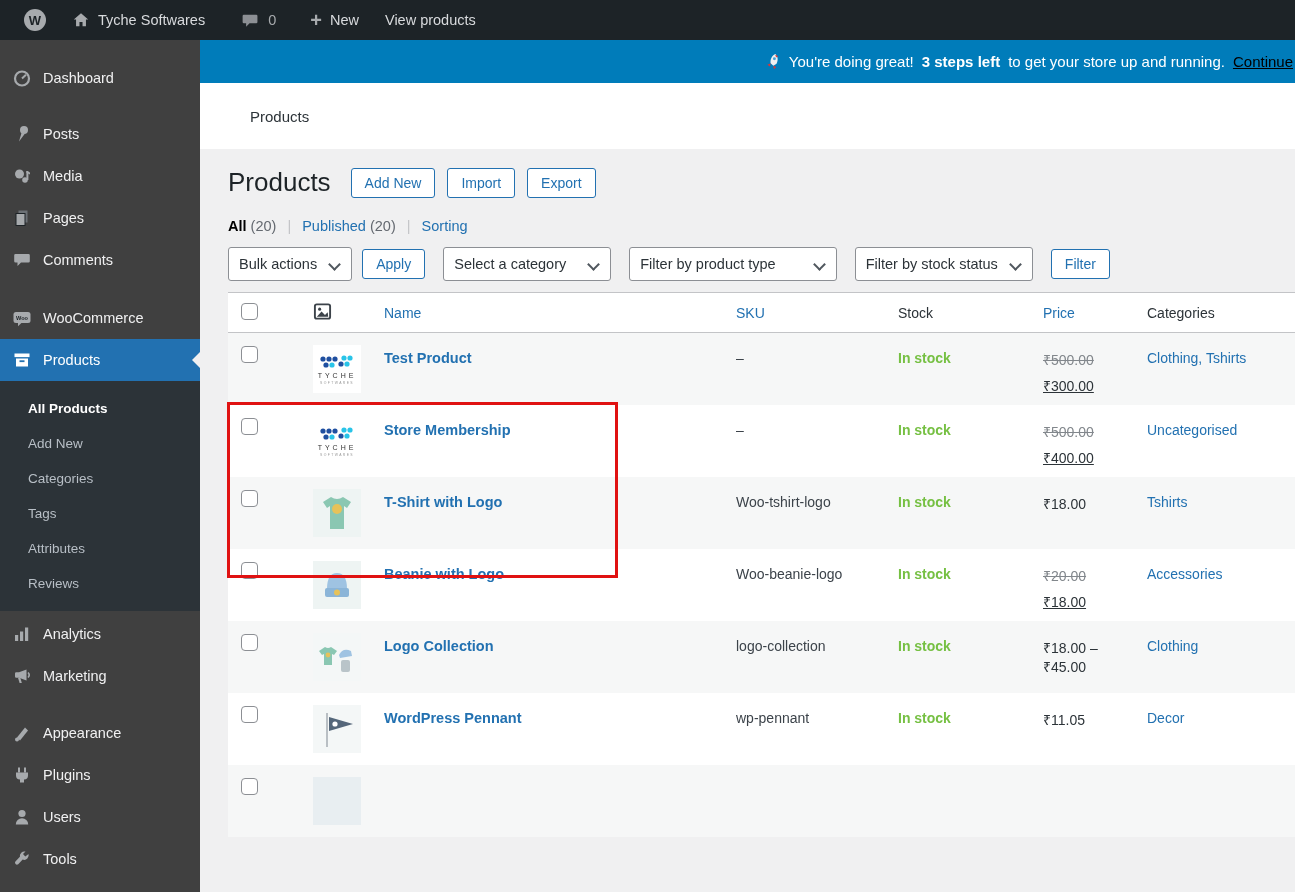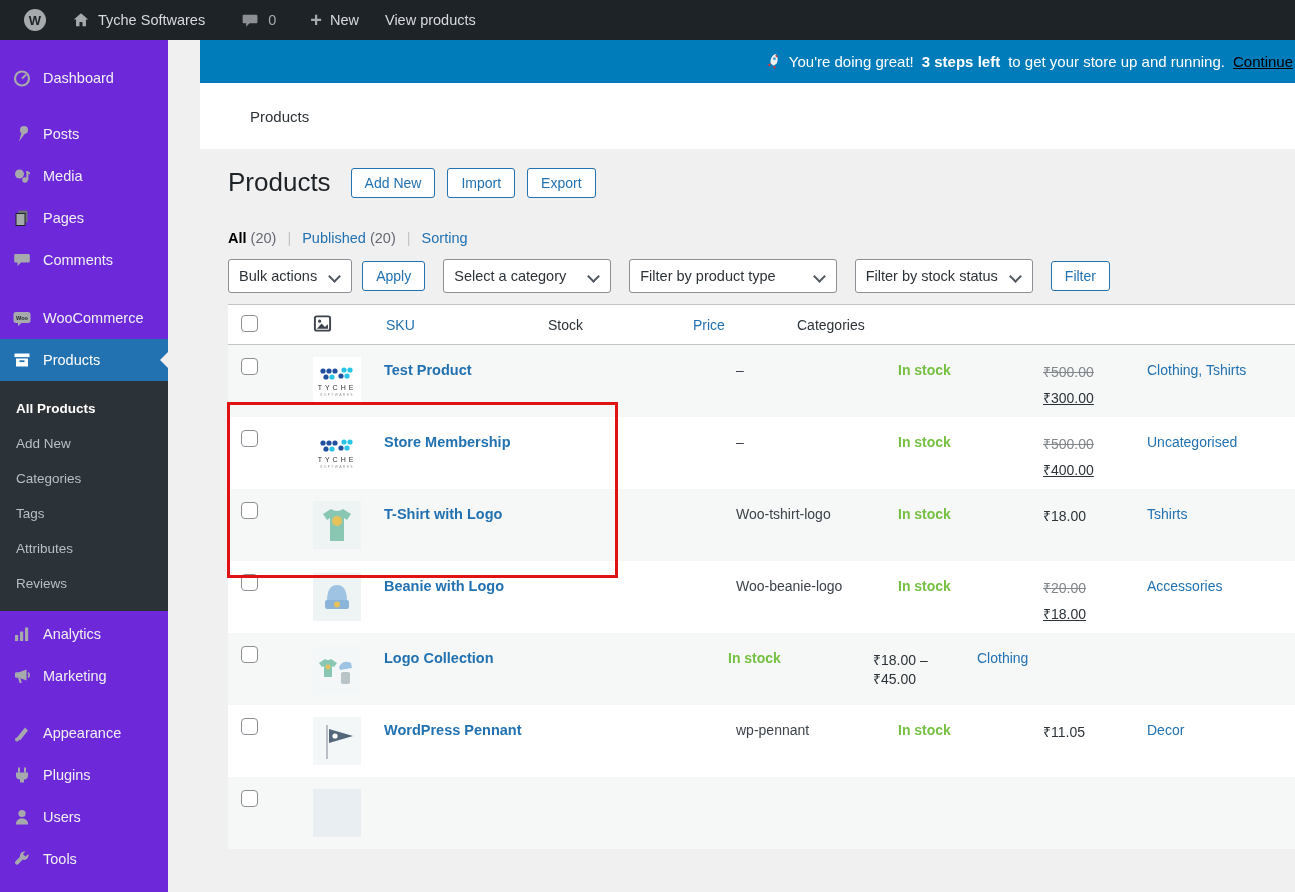--- a/index.html
+++ b/index.html
@@ -9,32 +9,32 @@
   
   .admin-bar { position:fixed; top:0; left:0; width:1295px; height:40px; background:#1d2327;
     display:flex; align-items:center; gap:6px; padding-left:14px; z-index:200; }
   .ab-item { display:flex; align-items:center; gap:8px; color:#d8dadd; padding:0 10px; height:40px; cursor:pointer; font-size:14.5px; }
   .wp-logo-circle { width:22px; height:22px; border-radius:50%; background:#a7aaad; color:#1d2327;
     display:flex; align-items:center; justify-content:center; font-weight:bold; font-size:13px; }
   .ab-count { color:#a7aaad; }
   .ab-plus { color:#a7aaad; font-size:20px; font-weight:bold; line-height:1; }
 
   
-  .sidebar { position:fixed; top:40px; left:0; width:168px; height:852px; background:#6d28d9; z-index:100; }
+  .sidebar { position:fixed; top:40px; left:0; width:200px; height:852px; background:#404040; z-index:100; }
   .menu { padding-top:17px; }
   .m-item { height:42px; display:flex; align-items:center; gap:11px; padding-left:12px;
     color:#f0f0f1; font-size:14.5px; cursor:pointer; }
   .m-item svg { flex:0 0 20px; }
   .m-item .mi { color:#a7aaad; display:flex; }
   .gap14 { margin-top:14px; } .gap16 { margin-top:16px; } .gap15 { margin-top:15px; }
   .m-item.active { background:#2271b1; color:#fff; position:relative; }
   .m-item.active .mi { color:#fff; }
   .m-item.active::after { content:""; position:absolute; right:0; top:50%; margin-top:-8px;
     border:8px solid transparent; border-right-color:#f0f0f1; }
-  .submenu { background:#2c3338; padding:10px 0; }
+  .submenu { background:#2c3338; padding:10px 12px; }
   .sm-item { height:35px; display:flex; align-items:center; padding-left:16px; color:#b8bfc6;
     font-size:13.5px; cursor:pointer; }
   .sm-item.current { color:#fff; font-weight:bold; }
 
   
   .content { margin-left:200px; padding-top:40px; }
   .banner { height:43px; background:#007cba; color:#fff; display:flex; align-items:center;
     justify-content:flex-end; gap:8px; padding-right:2px; font-size:15px; white-space:nowrap; overflow:hidden; }
   .banner b { font-weight:bold; }
   .banner a { color:#000000; text-decoration:underline; cursor:pointer; }
@@ -44,21 +44,21 @@
 
   .heading-row { display:flex; align-items:center; gap:12px; }
   h1.page-title { font-size:26px; font-weight:400; color:#1d2327; margin-right:8px; }
   .btn { display:inline-block; background:#fff; border:1px solid #2271b1; color:#2271b1;
     border-radius:3px; padding:6px 13px; font-size:14px; font-weight:500; cursor:pointer; white-space:nowrap; }
 
   .notice { margin:16px 0 0 0; background:#fff; border-left:4px solid #cc99c2;
     box-shadow:0 1px 1px rgba(0,0,0,.04); padding:14px 12px; font-size:14.5px; color:#3c434a;
     white-space:nowrap; overflow:hidden; }
 
-  .views { margin-top:32px; font-size:14.5px; color:#646970; }
+  .views { margin-top:20px; font-size:14.5px; color:#646970; }
   .views .current { color:#000; font-weight:bold; }
   .views a { color:#2271b1; text-decoration:none; cursor:pointer; }
   .views .sep { color:#c3c4c7; margin:0 7px; }
 
   .filter-row { margin-top:13px; display:flex; align-items:center; gap:10px; }
   .select { position:relative; background:#fff; border:1px solid #8c8f94; border-radius:3px;
     height:34px; display:flex; align-items:center; padding:0 34px 0 10px; color:#2c3338;
     font-size:14.5px; cursor:pointer; white-space:nowrap; }
   .select::after { content:""; position:absolute; right:12px; top:12px; width:7px; height:7px;
     border-right:2px solid #50575e; border-bottom:2px solid #50575e; transform:rotate(45deg); }
@@ -340,20 +340,21 @@
         <div class="col-cb"><span class="checkbox"></span></div>
         <div class="col-img">
           <span>
             <svg width="19" height="19" viewBox="0 0 20 20">
                 <rect x="2" y="2.5" width="16" height="15" rx="2" fill="none" stroke="#3c434a" stroke-width="2"></rect>
                 <circle cx="7" cy="7.5" r="1.6" fill="#3c434a"></circle>
                 <path d="M4 15.5 L9 10 L12.6 13.8 L15.5 10.8 L16 15.5 Z" fill="#3c434a"></path>
               </svg>
           </span>
         </div>
+        <div class="col-name"><span class="hlink">Name</span></div>
         <div class="col-sku"><span class="hlink">SKU</span></div>
         <div class="col-stock"><span class="hplain">Stock</span></div>
         <div class="col-price"><span class="hlink">Price</span></div>
         <div class="col-cat"><span class="hplain">Categories</span></div>
       </div>
 
       <div class="trow alt">
         <div class="col-cb"><span class="checkbox"></span></div>
         <div class="col-img"><span class="thumb">
           <svg width="48" height="48" viewBox="0 0 48 48">
@@ -456,20 +457,21 @@
         <div class="col-img"><span class="thumb">
           <svg width="48" height="48" viewBox="0 0 48 48">
                 <rect width="48" height="48" fill="#f4f7f7"></rect>
                 <path d="M6 18 L12 14 Q15 16 18 14 L24 18 L21 22 L19 21 L19 32 L11 32 L11 21 L9 22 Z" fill="#8ac7b2"></path>
                 <path d="M26 22 Q30 14 38 18 L39 23 L27 25 Z" fill="#9fc3e2"></path>
                 <rect x="28" y="27" width="9" height="12" rx="2" fill="#b9c4c9"></rect>
                 <circle cx="15" cy="22" r="2.4" fill="#e6c25a"></circle>
               </svg>
         </span></div>
         <div class="col-name"><a>Logo Collection</a></div>
+        <div class="col-sku">logo-collection</div>
         <div class="col-stock"><span class="instock">In stock</span></div>
         <div class="col-price">
 
           <div class="price-text">₹18.00 – ₹45.00</div>
         </div>
         <div class="col-cat"><a>Clothing</a></div>
       </div>
 
       <div class="trow">
         <div class="col-cb"><span class="checkbox"></span></div>

